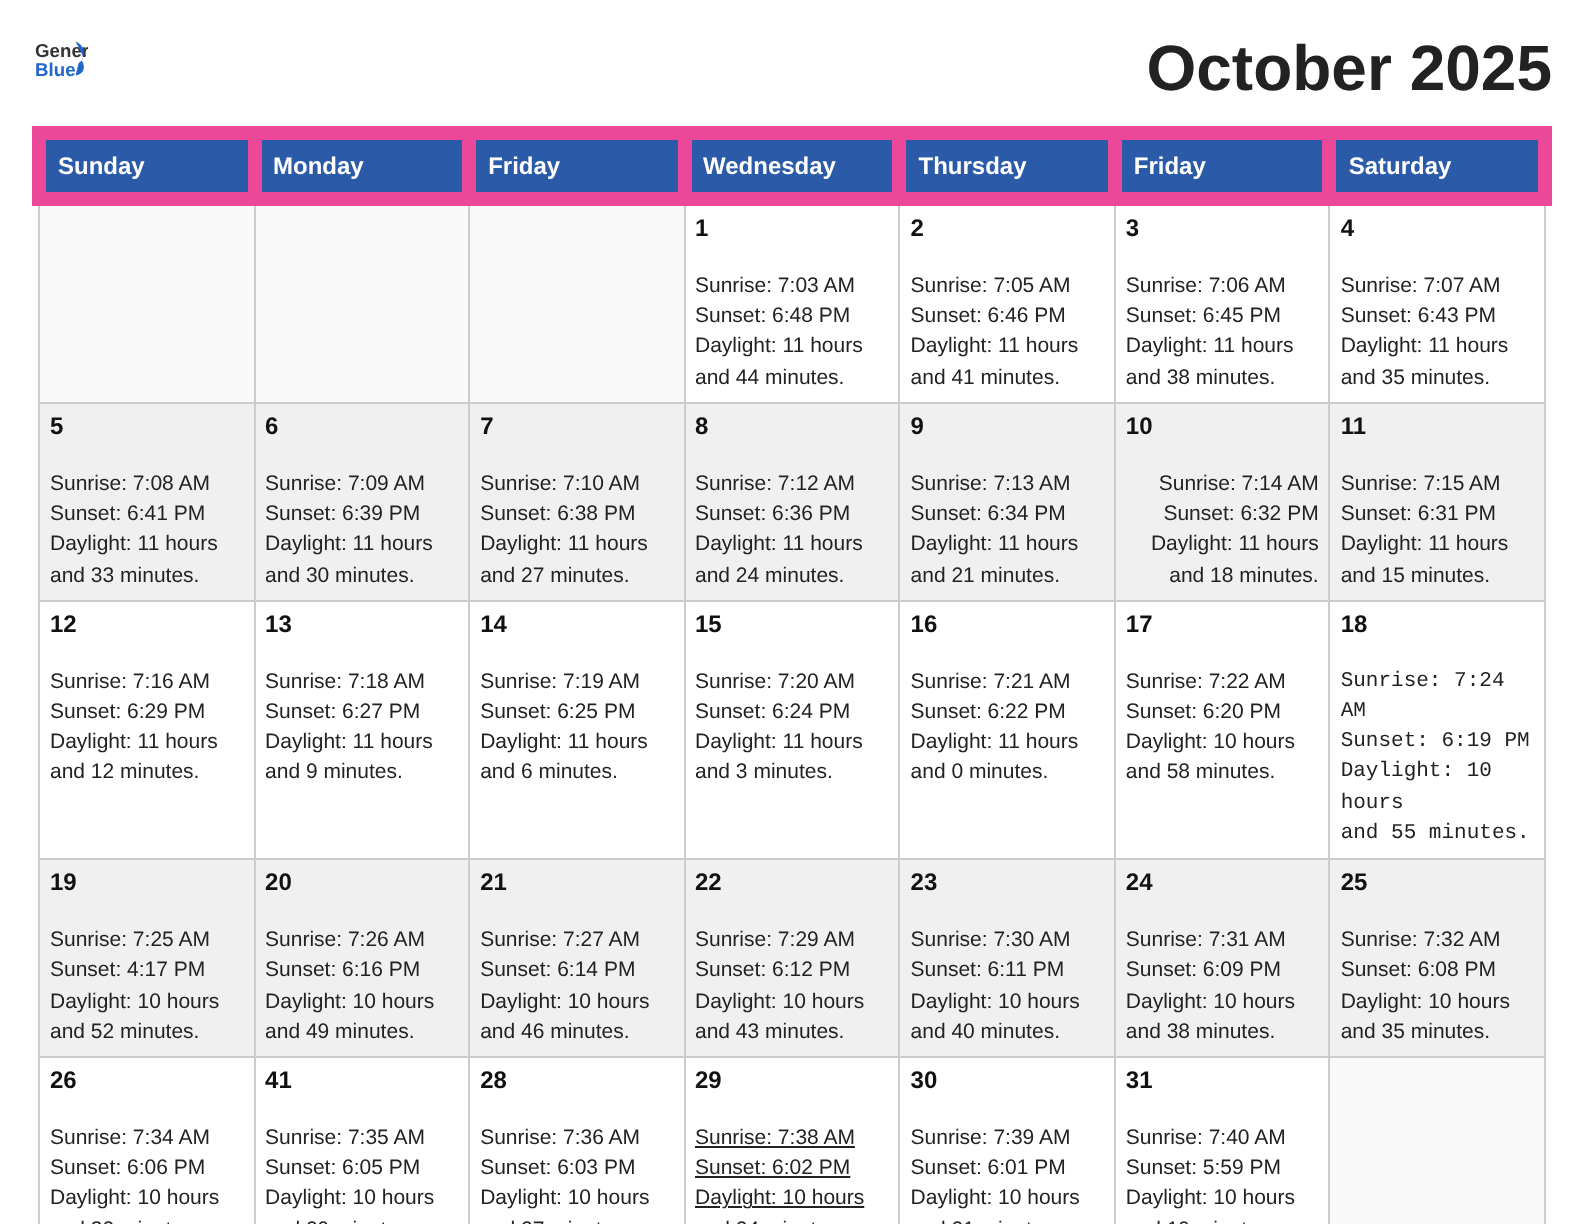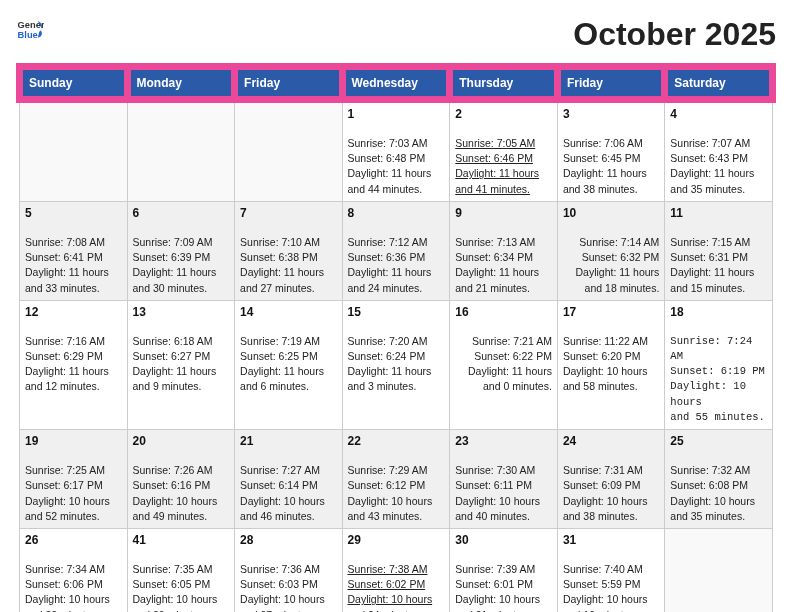--- a/index.html
+++ b/index.html
@@ -113,21 +113,21 @@
         <td class="empty"></td>
         <td>
           <div class="day-num">1</div>
           <div class="day-info" style="white-space: pre-line;">Sunrise: 7:03 AM
 Sunset: 6:48 PM
 Daylight: 11 hours
 and 44 minutes.</div>
         </td>
         <td>
           <div class="day-num">2</div>
-          <div class="day-info" style="white-space: pre-line; text-decoration: underline;">Sunrise: 7:05 AM
+          <div class="day-info" style="white-space: pre-line;">Sunrise: 7:05 AM
 Sunset: 6:46 PM
 Daylight: 11 hours
 and 41 minutes.</div>
         </td>
         <td>
           <div class="day-num">3</div>
           <div class="day-info" style="white-space: pre-line;">Sunrise: 7:06 AM
 Sunset: 6:45 PM
 Daylight: 11 hours
 and 38 minutes.</div>
@@ -194,66 +194,66 @@
       <tr>
         <td>
           <div class="day-num">12</div>
           <div class="day-info" style="white-space: pre-line;">Sunrise: 7:16 AM
 Sunset: 6:29 PM
 Daylight: 11 hours
 and 12 minutes.</div>
         </td>
         <td>
           <div class="day-num">13</div>
-          <div class="day-info" style="white-space: pre-line;">Sunrise: 6:18 AM
+          <div class="day-info" style="white-space: pre-line;">Sunrise: 7:18 AM
 Sunset: 6:27 PM
 Daylight: 11 hours
 and 9 minutes.</div>
         </td>
         <td>
           <div class="day-num">14</div>
           <div class="day-info" style="white-space: pre-line;">Sunrise: 7:19 AM
 Sunset: 6:25 PM
 Daylight: 11 hours
 and 6 minutes.</div>
         </td>
         <td>
           <div class="day-num">15</div>
           <div class="day-info" style="white-space: pre-line;">Sunrise: 7:20 AM
 Sunset: 6:24 PM
 Daylight: 11 hours
 and 3 minutes.</div>
         </td>
         <td>
           <div class="day-num">16</div>
-          <div class="day-info" style="white-space: pre-line; text-align: right;">Sunrise: 7:21 AM
+          <div class="day-info" style="white-space: pre-line;">Sunrise: 7:21 AM
 Sunset: 6:22 PM
 Daylight: 11 hours
 and 0 minutes.</div>
         </td>
         <td>
           <div class="day-num">17</div>
-          <div class="day-info" style="white-space: pre-line;">Sunrise: 11:22 AM
+          <div class="day-info" style="white-space: pre-line;">Sunrise: 7:22 AM
 Sunset: 6:20 PM
 Daylight: 10 hours
 and 58 minutes.</div>
         </td>
         <td>
           <div class="day-num">18</div>
           <div class="day-info" style="white-space: pre-line; font-family: Liberation Mono, monospace;">Sunrise: 7:24 AM
 Sunset: 6:19 PM
 Daylight: 10 hours
 and 55 minutes.</div>
         </td>
       </tr>
       <tr class="row-shaded">
         <td>
           <div class="day-num">19</div>
           <div class="day-info" style="white-space: pre-line;">Sunrise: 7:25 AM
-Sunset: 6:17 PM
+Sunset: 4:17 PM
 Daylight: 10 hours
 and 52 minutes.</div>
         </td>
         <td>
           <div class="day-num">20</div>
           <div class="day-info" style="white-space: pre-line;">Sunrise: 7:26 AM
 Sunset: 6:16 PM
 Daylight: 10 hours
 and 49 minutes.</div>
         </td>

